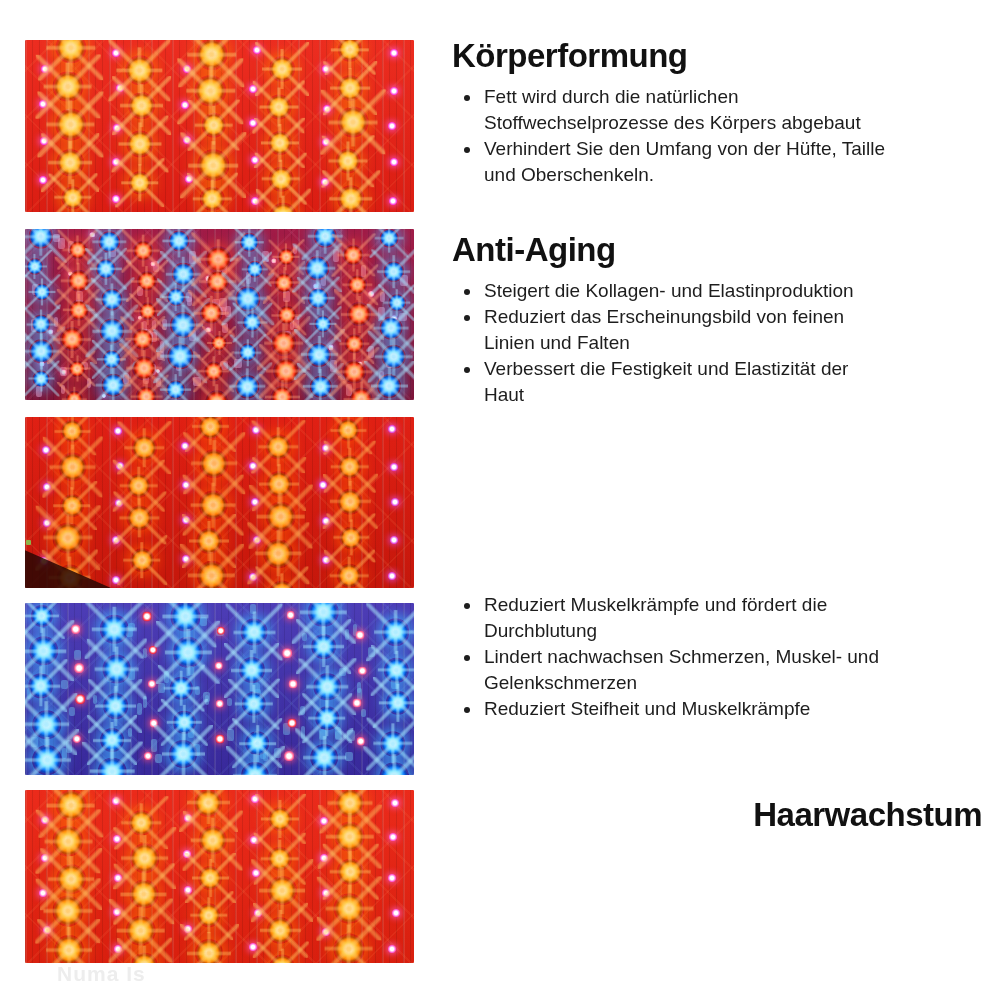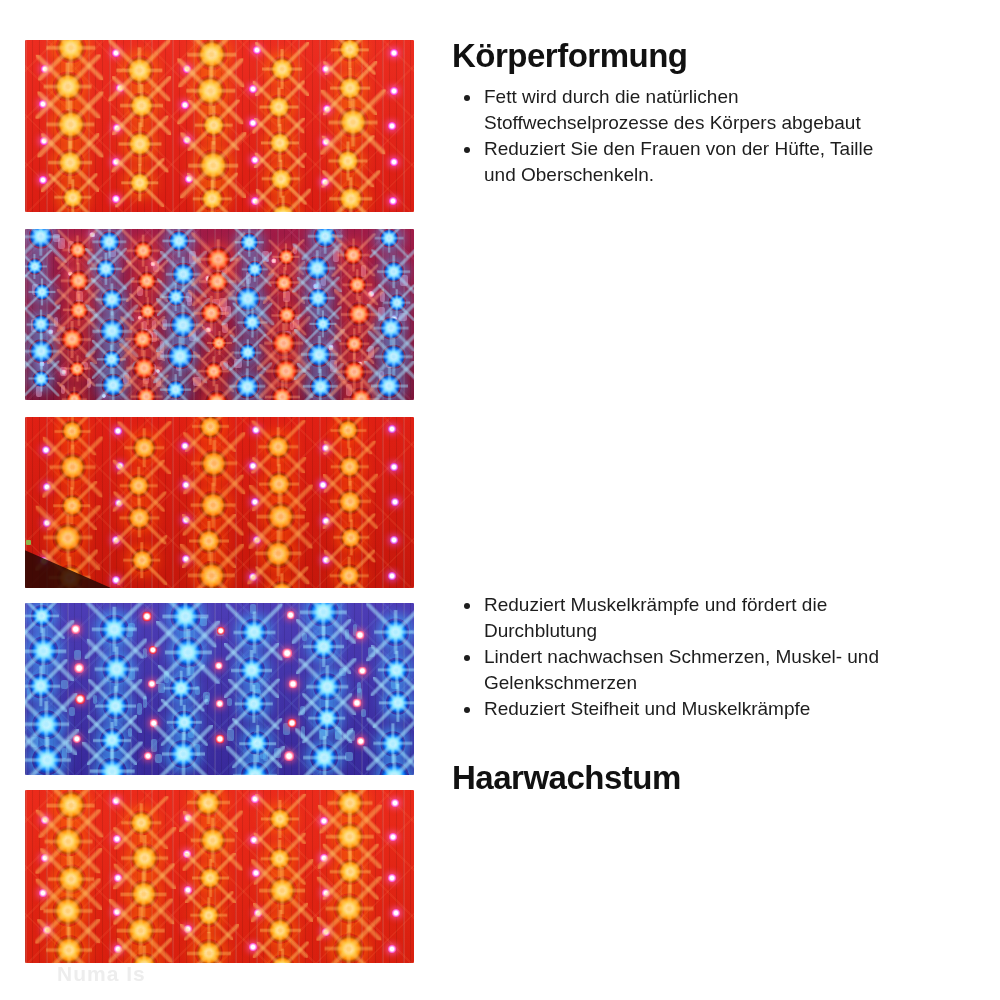--- a/index.html
+++ b/index.html
@@ -476,33 +476,43 @@
         <span class="star" style="left: 83.3283%; top: 118.516px; width: 30.9083px; height: 30.9083px; --c0: #fffbe0; --c1: #ffce42; --c2: #ff8d08; --c3: #bf4a04; --sh: rgba(255,120,0,0.55); --ray: rgba(255,200,100,0.5);"></span>
         <span class="star" style="left: 83.2191%; top: 158.975px; width: 30.8243px; height: 30.8243px; --c0: #fffbe0; --c1: #ffce42; --c2: #ff8d08; --c3: #bf4a04; --sh: rgba(255,120,0,0.55); --ray: rgba(255,200,100,0.5);"></span>
       </div>
     </div>
   <div id="sections">
       <section class="benefit" style="top: 36px;">
         <h2 class="benefit-title">Körperformung</h2>
         <ul class="benefit-list">
           <li class="benefit-bullet">Fett wird durch die natürlichen
 Stoffwechselprozesse des Körpers abgebaut</li>
-          <li class="benefit-bullet">Reduziert Sie den Frauen von der Hüfte, Taille
+          <li class="benefit-bullet">Verhindert Sie den Umfang von der Hüfte, Taille
 und Oberschenkeln.</li>
+        </ul>
+      </section>
+      <section class="benefit" style="top: 230px;">
+        <h2 class="benefit-title">Anti-Aging</h2>
+        <ul class="benefit-list">
+          <li class="benefit-bullet">Steigert die Kollagen- und Elastinproduktion</li>
+          <li class="benefit-bullet">Reduziert das Erscheinungsbild von feinen
+Linien und Falten</li>
+          <li class="benefit-bullet">Verbessert die Festigkeit und Elastizität der
+Haut</li>
         </ul>
       </section>
       <section class="benefit" style="top: 437px;">
       </section>
       <section class="benefit" style="top: 592px;">
         <ul class="benefit-list">
           <li class="benefit-bullet">Reduziert Muskelkrämpfe und fördert die
 Durchblutung</li>
           <li class="benefit-bullet">Lindert nachwachsen Schmerzen, Muskel- und
 Gelenkschmerzen</li>
           <li class="benefit-bullet">Reduziert Steifheit und Muskelkrämpfe</li>
         </ul>
       </section>
-      <section class="benefit" style="top: 758px;">
+      <section class="benefit" style="top: 795px; text-align: right;">
         <h2 class="benefit-title">Haarwachstum</h2>
       </section>
     </div>
   <div class="watermark">Numa Is</div>
 </div>
 
 </body></html>

